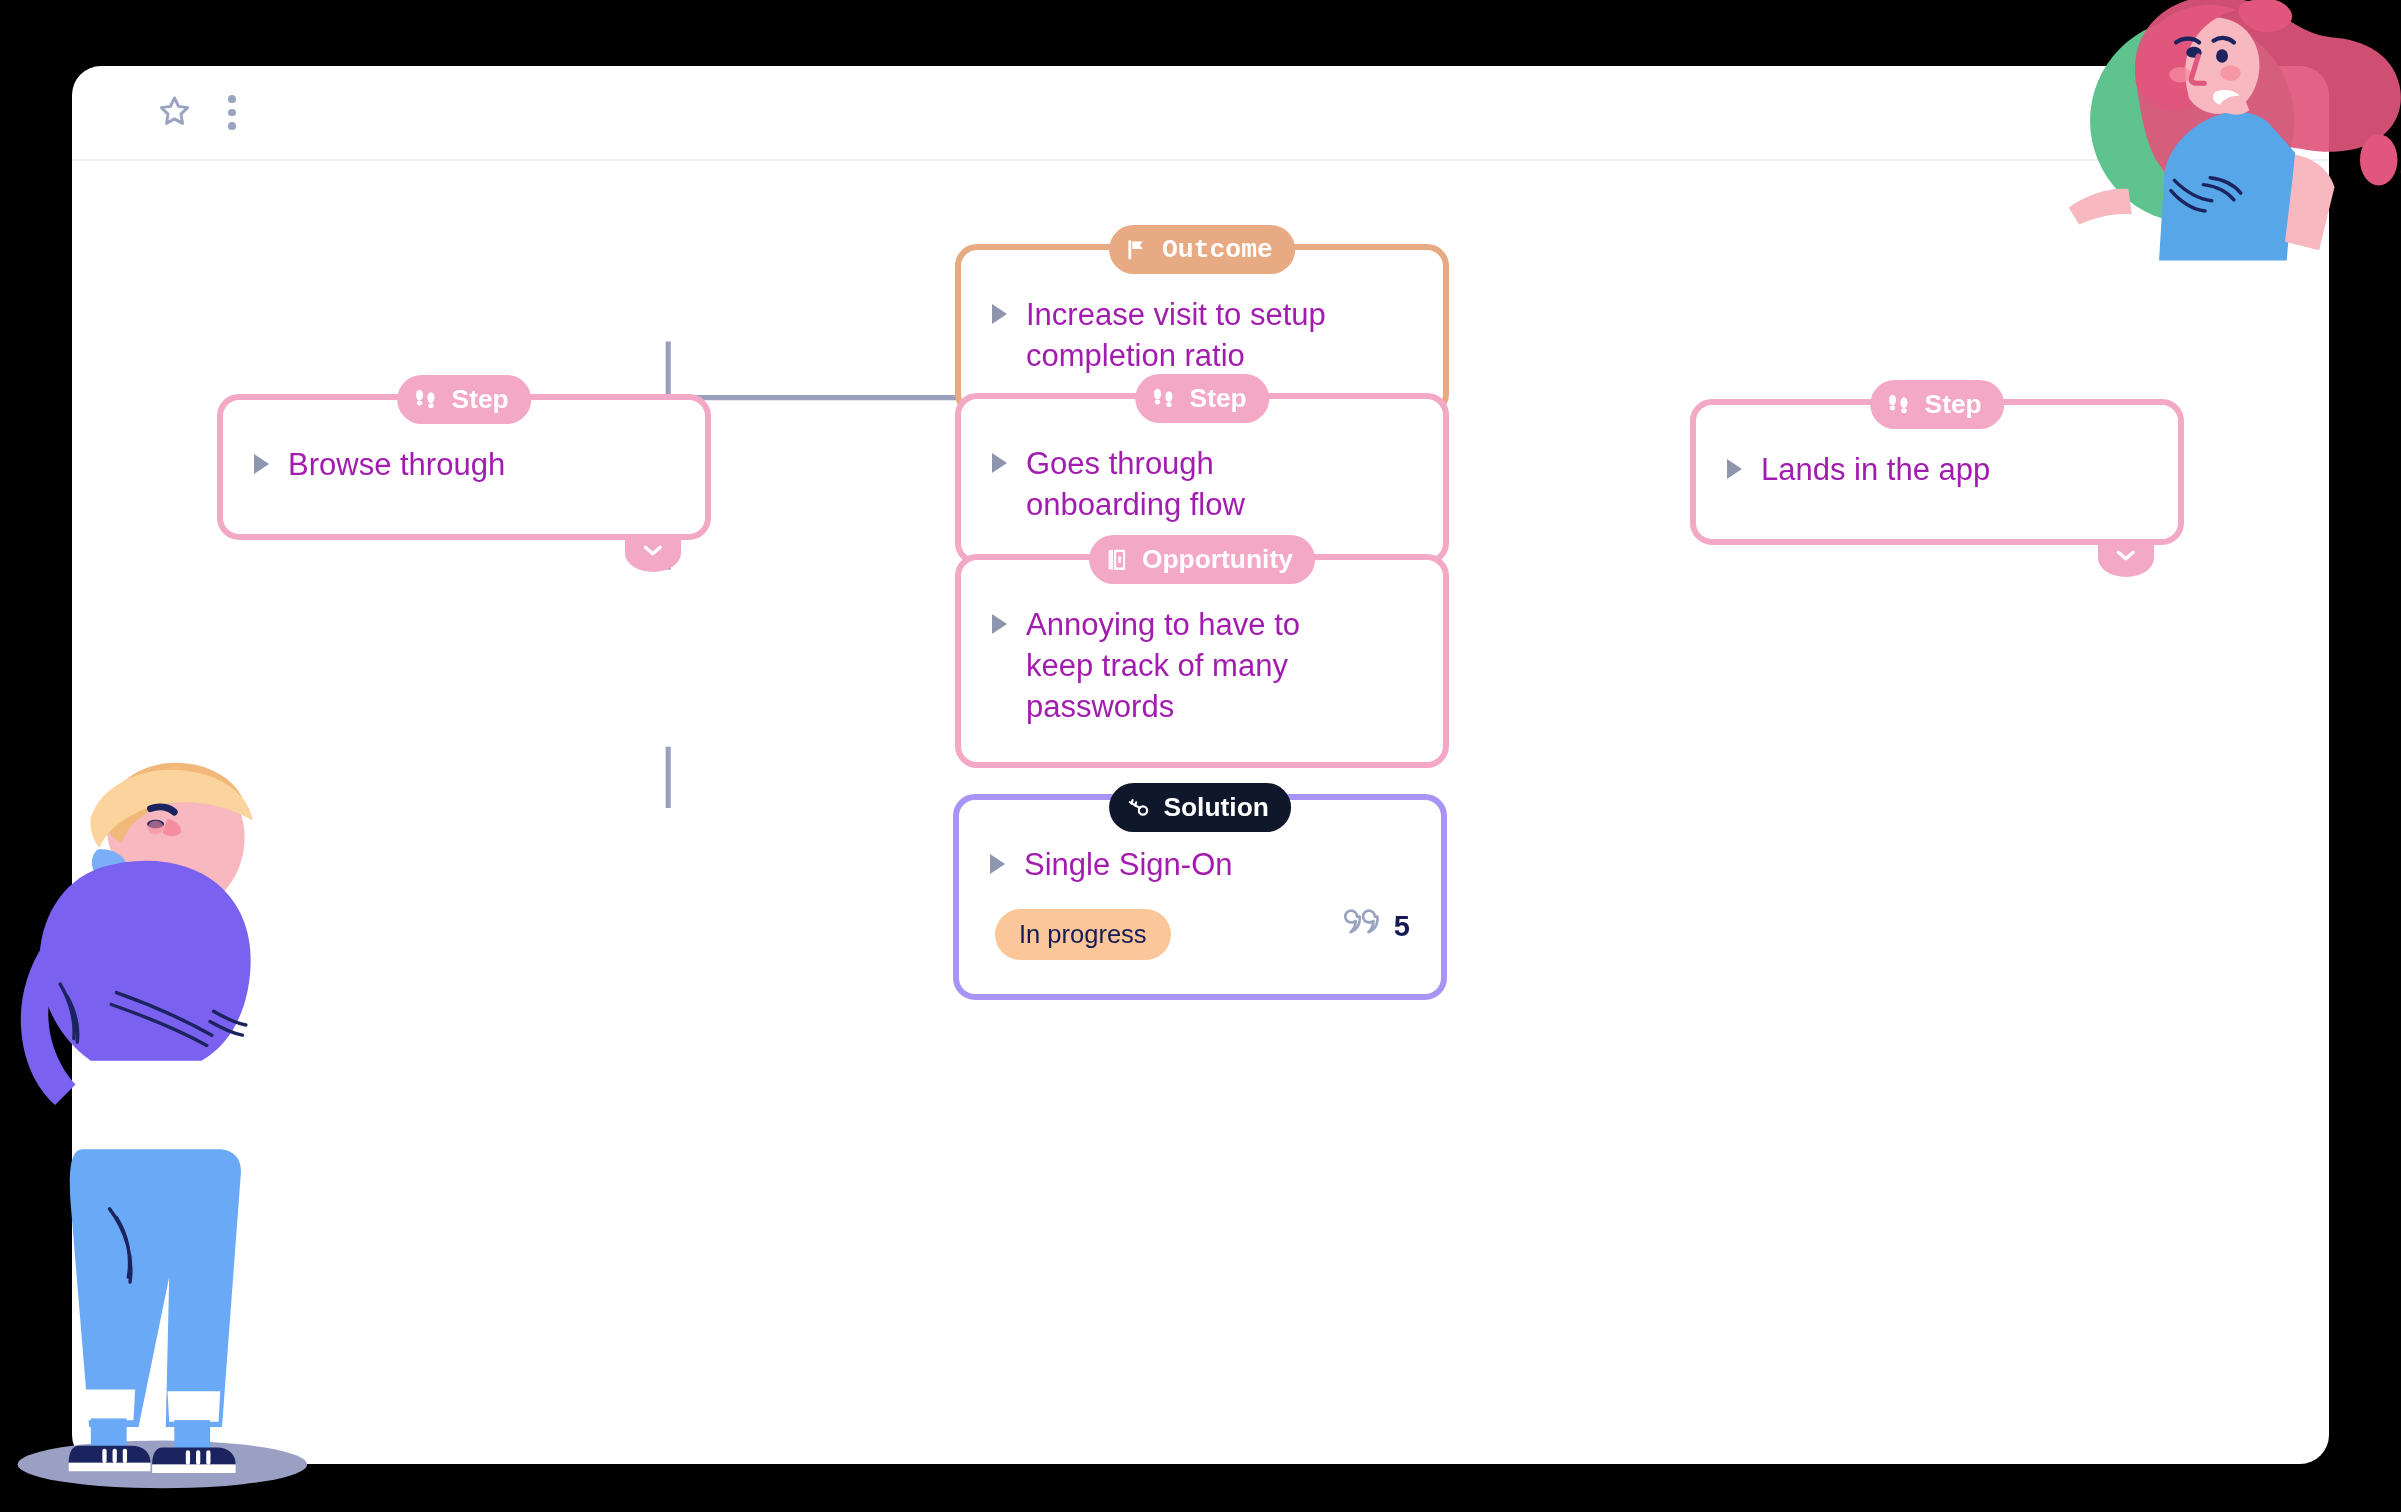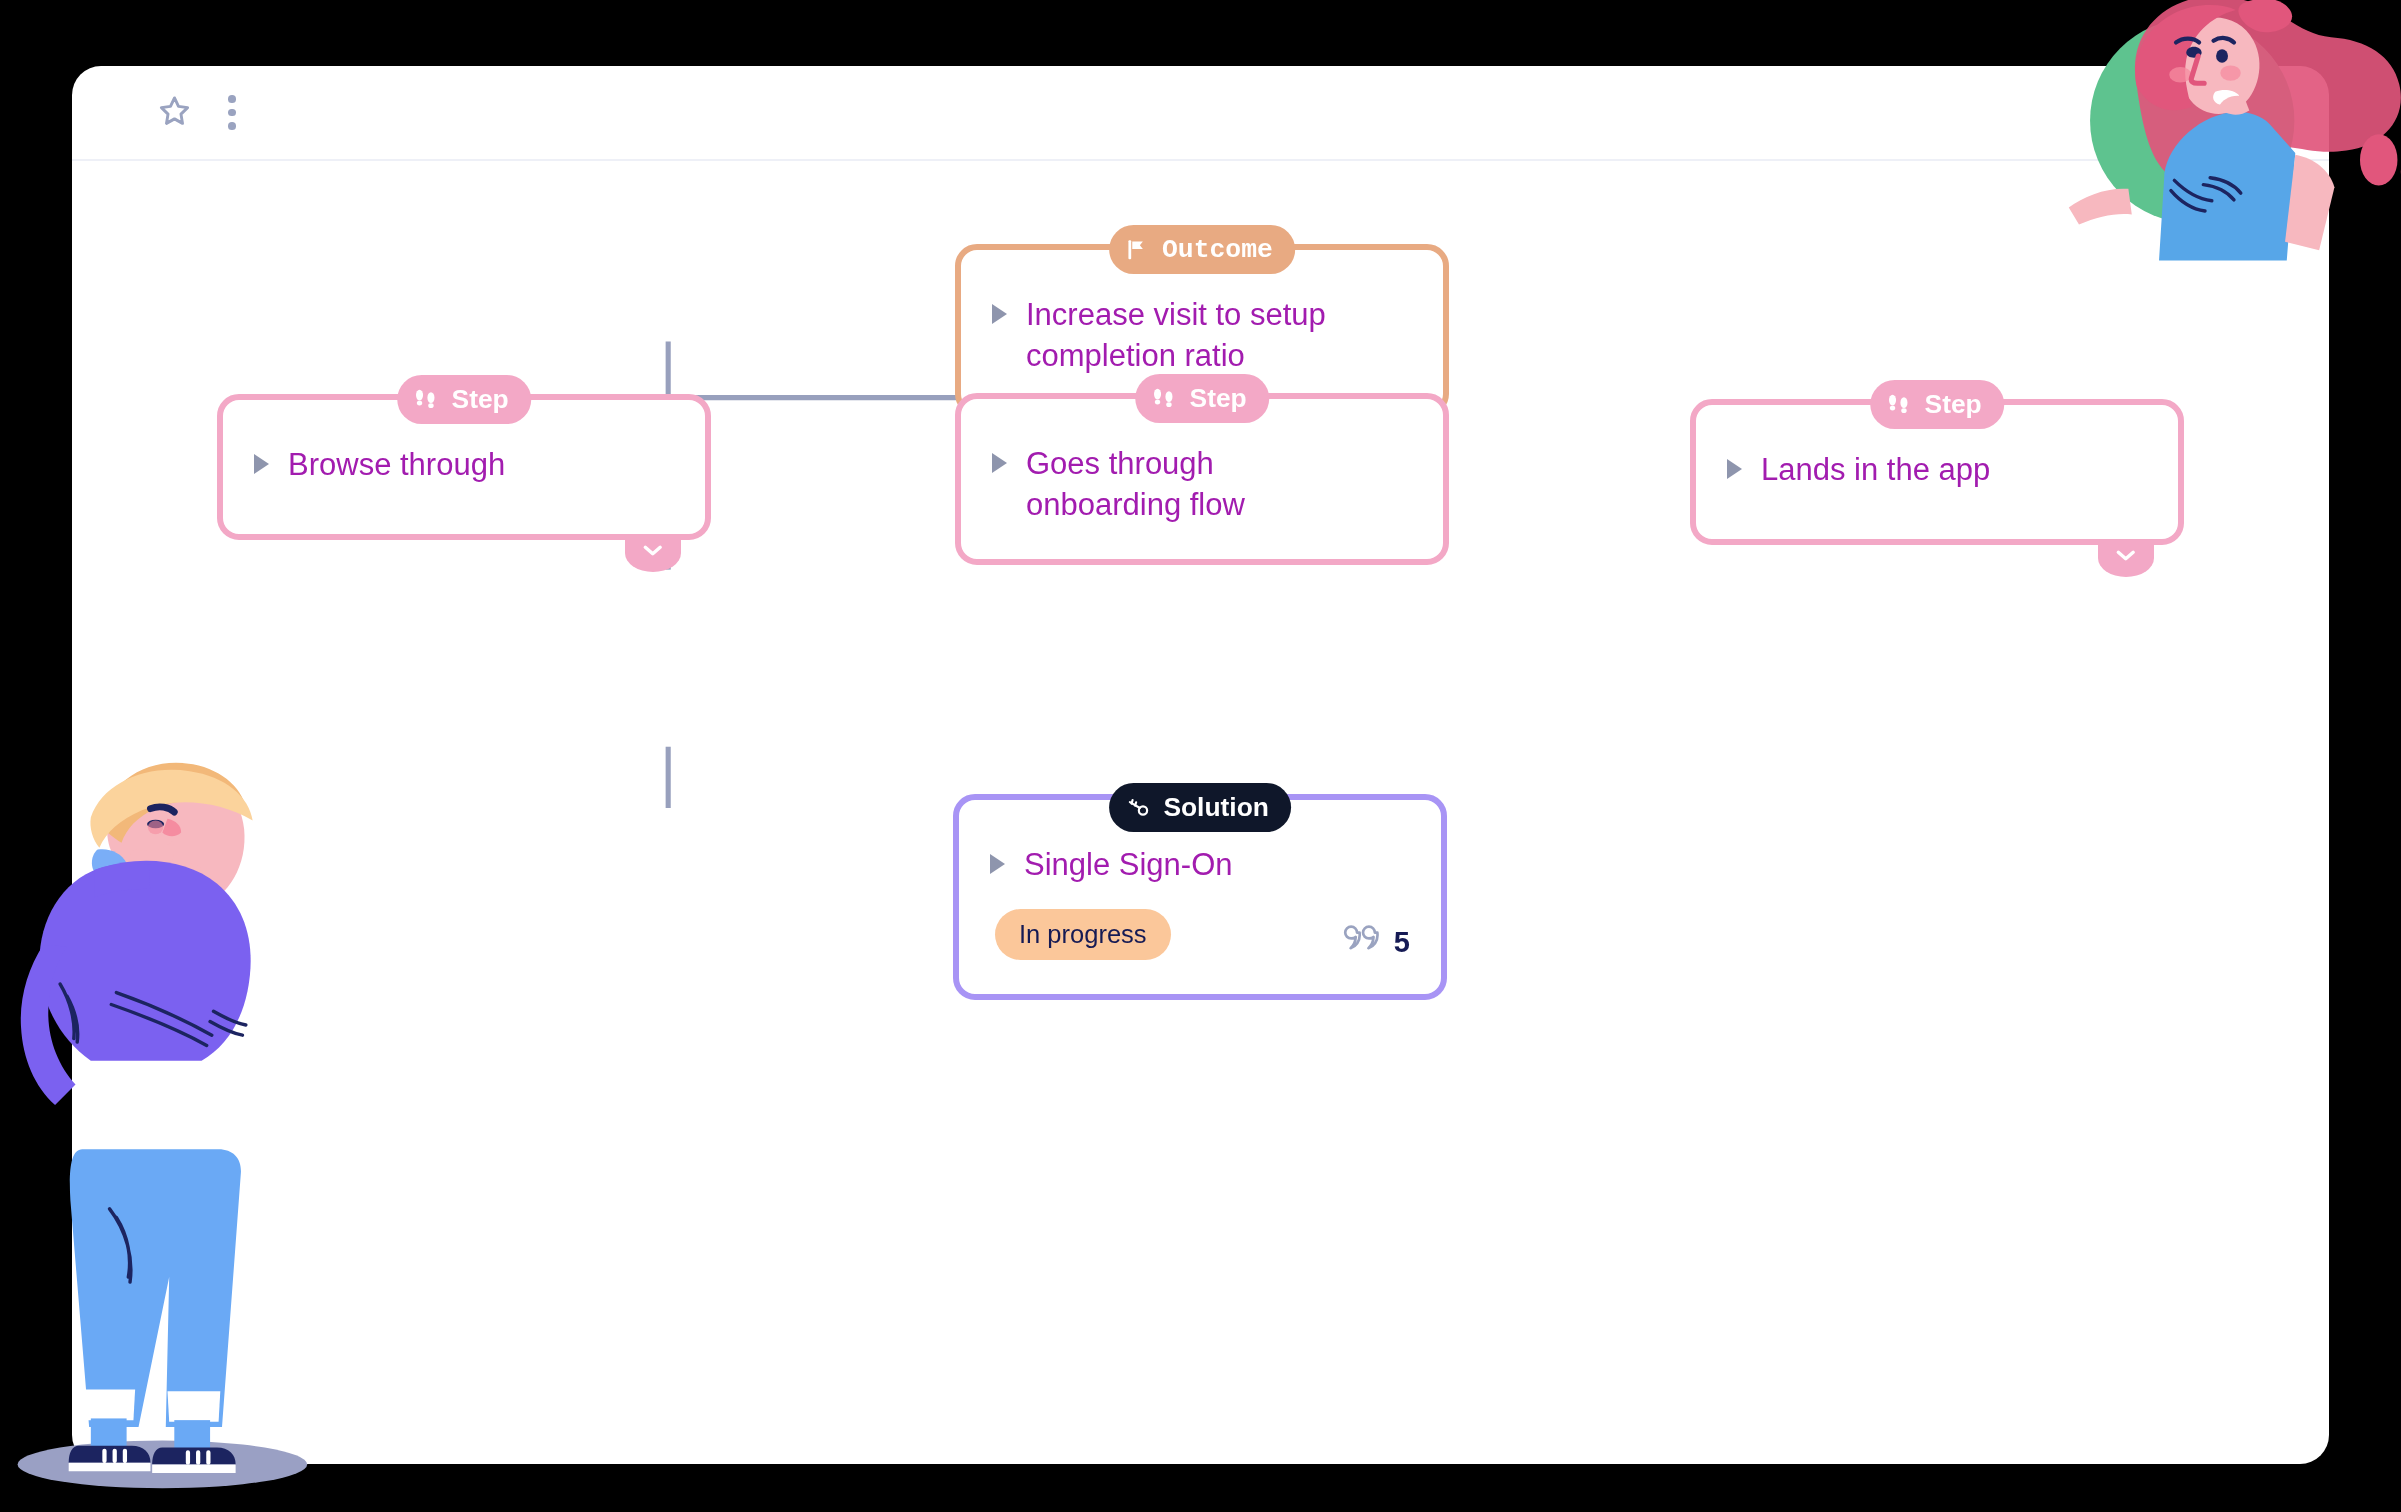--- a/index.html
+++ b/index.html
@@ -111,21 +111,21 @@
   .n-step    { border-color: #f3a8c6; }
   .b-step    { background: #f3a8c6; }
   .n-opp     { border-color: #f3a8c6; }
   .b-opp     { background: #f3a8c6; }
   .n-sol     { border-color: #a894f5; }
   .b-sol     { background: #0f172a; margin-top: 8px; }
   .exp-step  { background: #f3a8c6; }
 
   
   .sol-footer {
-    display: flex; align-items: flex-end;
+    display: flex; align-items: flex-start;
     padding: 8.5px 31px 34px 36px;
     gap: 34px;
   }
   .status-pill {
     background: #fbc79a;
     color: #151a54;
     font-size: 25.5px;
     font-weight: 500;
     border-radius: 25.5px;
     padding: 11px 24px;
@@ -261,20 +261,38 @@
         </div>
         <div class="expander exp-step">
           <span>
             <svg width="25.5" height="17" viewBox="0 0 24 16" fill="none" stroke="#ffffff" stroke-width="3.2" stroke-linecap="round" stroke-linejoin="round">
               <path d="M5 5l7 6 7-6"></path>
             </svg>
           </span>
         </div>
       </div>
 
+      <div class="node n-opp" style="left:883px; top:393px; width:494px;">
+        <div class="badge b-opp">
+          <span>
+            <svg width="25.5" height="25.5" viewBox="0 0 24 24" fill="#ffffff">
+              <path d="M4.2 3.4l4.2-1.1v19.4L4.2 20.6z" opacity="0.92"></path>
+              <path d="M9.4 2.5h10.4v19H9.4z"></path>
+              <rect x="11.3" y="4.6" width="6.6" height="14.8" rx="1.3" fill="#f3a8c6"></rect>
+              <circle cx="14.6" cy="10.4" r="1.7" fill="#ffffff"></circle>
+              <path d="M13.7 11.4h1.8l.5 3.6h-2.8z" fill="#ffffff"></path>
+            </svg>
+          </span>
+          <span>Opportunity</span>
+        </div>
+        <div class="inner">
+          <span class="caret"></span>
+          <div class="node-text" style="max-width:332px;">Annoying to have to keep track of many passwords</div>
+        </div>
+      </div>
 
       <div class="node n-sol" style="left:881px; top:633px; width:494px;">
         <div class="badge b-sol">
           <span>
             <svg width="27" height="25.5" viewBox="0 0 26 24" fill="none" stroke="#ffffff" stroke-width="2.1" stroke-linecap="round" stroke-linejoin="round">
               <circle cx="18.2" cy="14.6" r="4"></circle>
               <path d="M15.2 12.2L5.6 6.6"></path>
               <path d="M8.2 4.6l-1 3.4"></path>
               <path d="M11.6 6.7l-1 3.3"></path>
             </svg>

